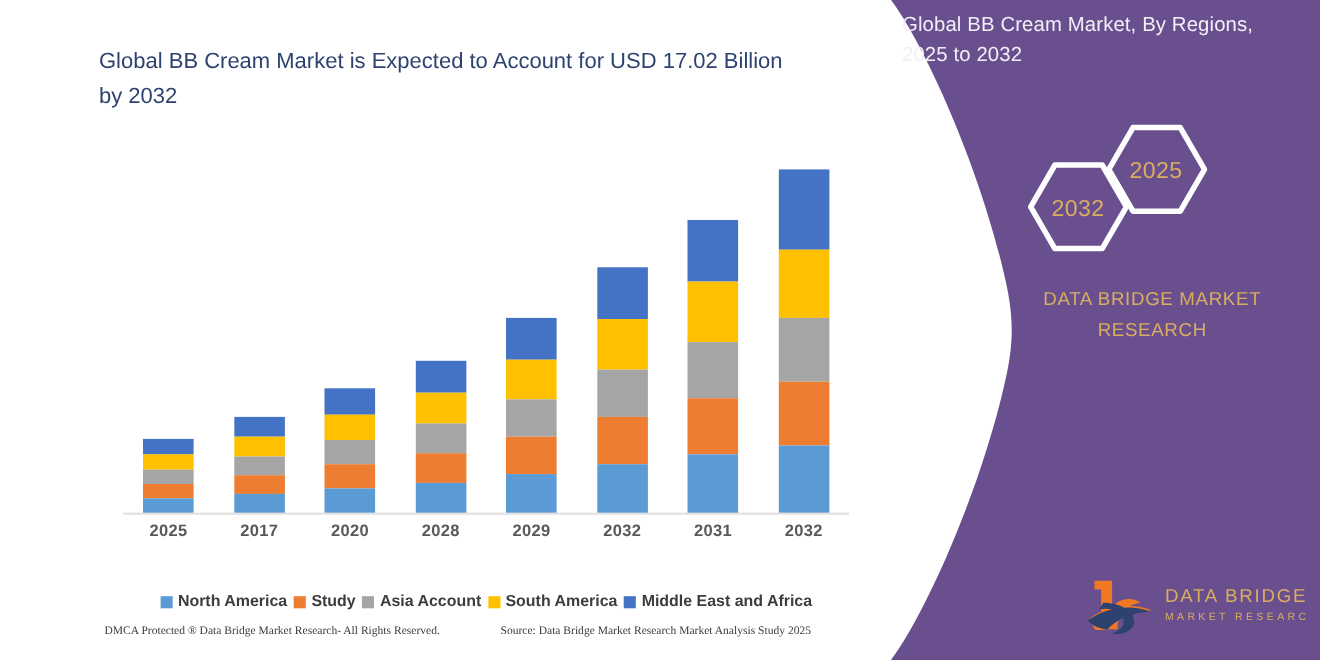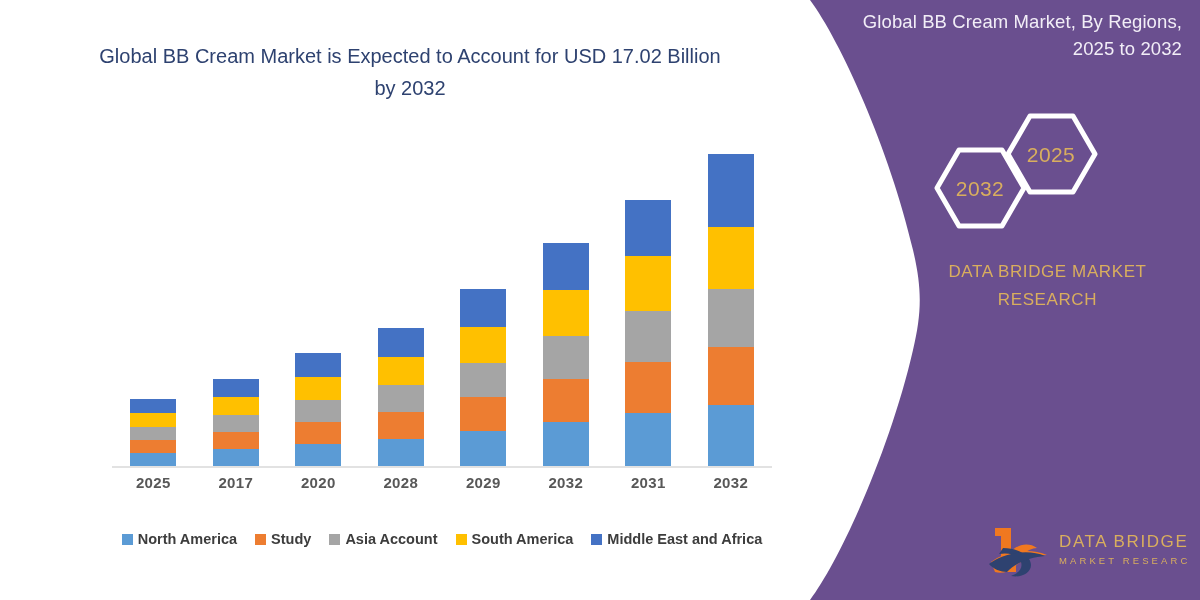--- a/index.html
+++ b/index.html
@@ -7,54 +7,54 @@
        font-family:"Liberation Sans",sans-serif;position:relative;}
 
   #root{position:absolute;inset:0;width:1200px;height:600px;background:#ffffff;}
 
   
   .purple-panel{position:absolute;left:780px;top:0;width:420px;height:600px;
                 background:#6a4f8f;overflow:hidden;}
   .panel-svg{position:absolute;left:0;top:0;}
 
   .panel-title{position:absolute;left:820px;top:8px;width:362px;
-               text-align:right;color:#f2eef7;font-size:18.5px;line-height:27px;
+               text-align:left;color:#f2eef7;font-size:18.5px;line-height:27px;
                font-family:"Liberation Sans",sans-serif;letter-spacing:.1px;}
 
   .hex-wrap{position:absolute;left:925px;top:108px;width:190px;height:125px;}
   .hex-text{fill:#d9ae5e;font-family:"Liberation Sans",sans-serif;
             font-size:21px;letter-spacing:.4px;}
 
   .dbmr-name{position:absolute;left:905px;top:258px;width:285px;text-align:center;
              color:#d9ae5e;font-size:17px;line-height:28px;letter-spacing:.6px;}
 
   
   .logo{position:absolute;left:985px;top:522px;width:205px;height:58px;}
   .logo-word{fill:#d9ae5e;font-family:"Liberation Sans",sans-serif;}
 
   
-  .chart-title{position:absolute;left:90px;top:40px;width:640px;text-align:center;
+  .chart-title{position:absolute;left:90px;top:40px;width:640px;
                color:#2e4270;font-size:20px;line-height:32px;}
   .baseline{position:absolute;left:112px;top:466px;width:660px;height:2px;
             background:#e2e2e2;}
 
   .bars{position:absolute;left:112px;top:140px;width:660px;height:327px;
         display:flex;align-items:flex-end;justify-content:space-around;}
   .bar-col{width:82px;display:flex;flex-direction:column;justify-content:flex-end;
            align-items:center;height:100%;}
   .bar{width:46px;display:flex;flex-direction:column-reverse;}
   .seg{width:100%;}
 
   .xaxis{position:absolute;left:112px;top:474px;width:660px;height:26px;
          display:flex;justify-content:space-around;}
   .xlab{width:82px;text-align:center;color:#585858;font-size:15px;
         font-weight:bold;letter-spacing:.3px;}
 
   .legend{position:absolute;left:112px;top:531px;width:660px;height:24px;
-          display:flex;align-items:flex-start;justify-content:center;gap:18px;}
+          display:flex;align-items:flex-end;justify-content:center;gap:6px;}
   .leg-item{display:flex;align-items:center;gap:5px;}
   .leg-sw{width:11px;height:11px;display:block;}
   .leg-lb{color:#3d3d3d;font-size:14.5px;font-weight:bold;white-space:nowrap;}
 
   .footer{position:absolute;left:0;top:568px;width:790px;height:24px;}
   .foot-l{position:absolute;left:95px;top:0;color:#3c3c3c;font-size:10.5px;
           font-family:"Liberation Serif",serif;white-space:nowrap;}
   .foot-r{position:absolute;left:455px;top:0;color:#3c3c3c;font-size:10.5px;
           font-family:"Liberation Serif",serif;white-space:nowrap;}
 </style>
@@ -166,20 +166,24 @@
       <div class="leg-item">
         <span class="leg-sw" style="background: rgb(255, 192, 0);"></span>
         <span class="leg-lb">South America</span>
       </div>
       <div class="leg-item">
         <span class="leg-sw" style="background: rgb(68, 114, 196);"></span>
         <span class="leg-lb">Middle East and Africa</span>
       </div>
     </div>
 
+  <div class="footer">
+    <div class="foot-l">DMCA Protected ® Data Bridge Market Research- All Rights Reserved.</div>
+    <div class="foot-r">Source: Data Bridge Market Research  Market Analysis Study 2025</div>
+  </div>
 
   <div class="purple-panel">
     <svg class="panel-svg" width="420" height="600" viewBox="0 0 420 600">
       <path d="M 0,0 L 30,0 C 60,40 110,150 133,250 C 142,288 142,312 133,350
                C 110,450 60,560 30,600 L 0,600 Z" fill="#ffffff"></path>
     </svg>
   </div>
 
   <div class="panel-title">Global BB Cream Market, By Regions, 2025 to 2032</div>
 

